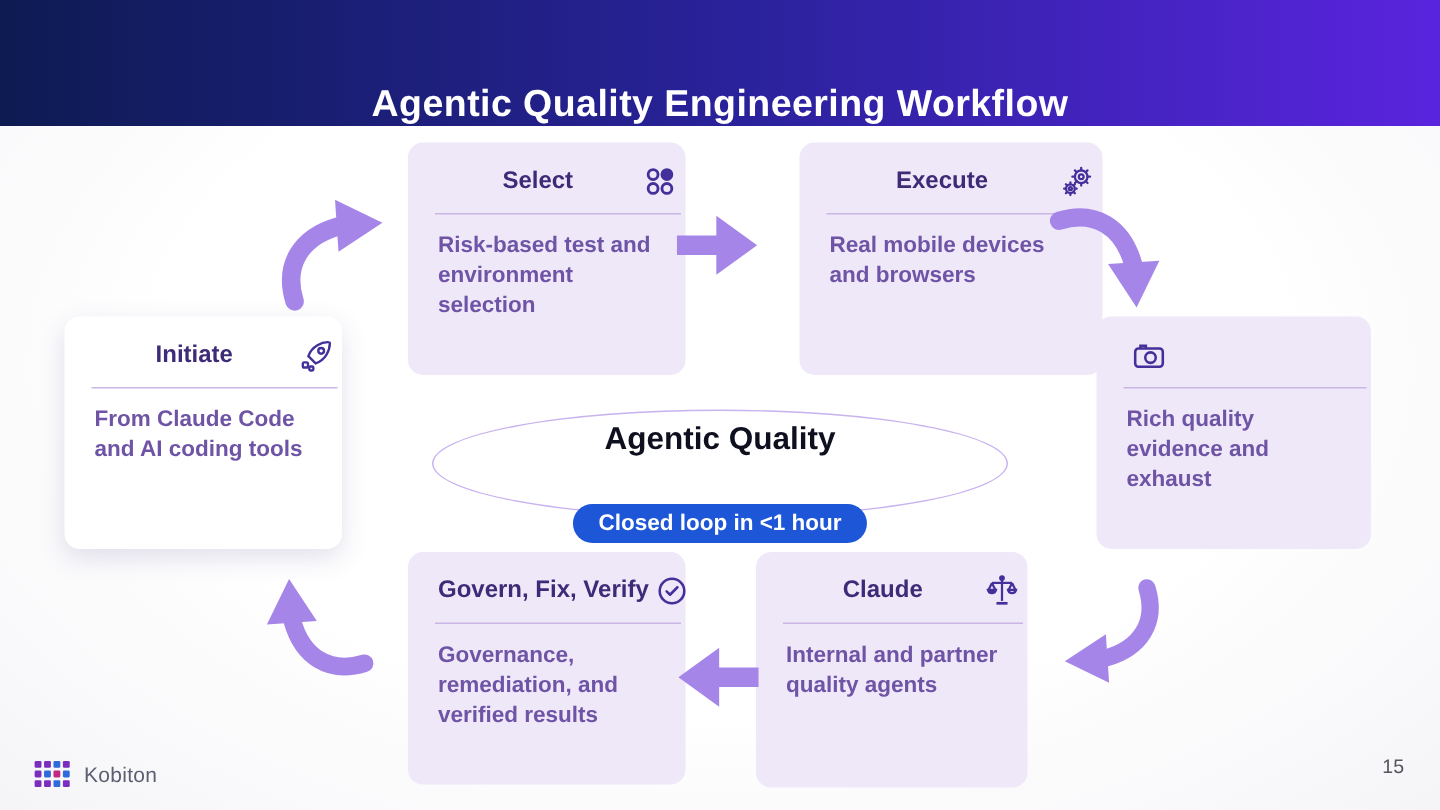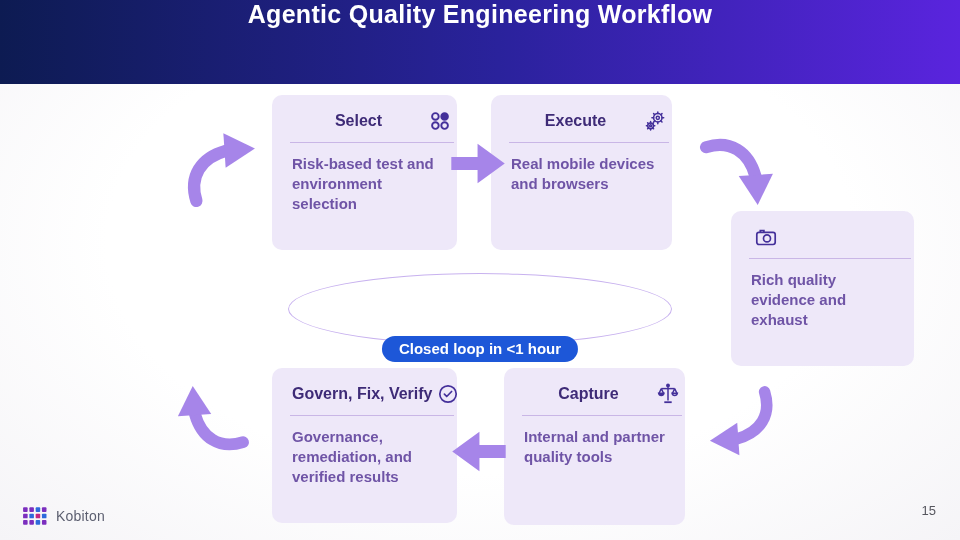--- a/index.html
+++ b/index.html
@@ -5,21 +5,21 @@
   html,body{margin:0;padding:0;background:#e8e8ec;}
   .slide{
     position:relative;width:960px;height:540px;overflow:hidden;
     background:radial-gradient(ellipse at 50% 45%, #ffffff 55%, #f5f4f7 100%);
     font-family:"Liberation Sans", sans-serif;
   }
   
   .hdr{
     position:absolute;left:0;top:0;width:960px;height:84px;
     background:linear-gradient(90deg,#0d1b52 0%,#2a229c 52%,#5a24de 100%);
-    display:flex;align-items:flex-start;justify-content:center;
+    display:flex;align-items:flex-end;justify-content:center;
   }
   .hdr h1{
     margin:0;color:#ffffff;font-size:25px;font-weight:bold;letter-spacing:.3px;
   }
   
   .card{
     position:absolute;width:185px;height:155px;box-sizing:border-box;
     background:#eee8f9;border-radius:10px;padding:12px 5px 12px 20px;
   }
   .card.white{background:#ffffff;box-shadow:0 6px 18px rgba(70,50,120,.15);}
@@ -71,21 +71,21 @@
           <circle cx="16.6" cy="7.4" r="3.3" fill="#44309a"></circle>
           <circle cx="7.4" cy="16.6" r="3.3"></circle>
           <circle cx="16.6" cy="16.6" r="3.3"></circle>
         </svg>
       </span>
     </div>
     <div class="divider"></div>
     <p class="card-body">Risk-based test and environment selection</p>
   </div>
 
-  <div class="card" style="left:491px;top:95px;width:181px;">
+  <div class="card" style="left:533px;top:95px;width:202px;">
     <div class="card-head">
       <span class="card-title">Execute</span>
       <span class="card-icon">
         <svg viewBox="0 0 24 24" fill="none" stroke="#44309a" stroke-width="1.5">
           <circle cx="14.8" cy="8.8" r="4.2"></circle>
           <circle cx="14.8" cy="8.8" r="1.6"></circle>
           <g stroke-linecap="round">
             <path d="M14.8 2.9v1.7M14.8 13v1.7M8.9 8.8h1.7M19 8.8h1.7M10.6 4.6l1.2 1.2M17.8 11.8l1.2 1.2M19 4.6l-1.2 1.2M11.8 11.8l-1.2 1.2"></path>
           </g>
           <circle cx="7.6" cy="16.8" r="2.9"></circle>
@@ -93,20 +93,35 @@
           <g stroke-linecap="round">
             <path d="M7.6 12.6v1.3M7.6 19.7v1.3M3.4 16.8h1.3M10.5 16.8h1.3M4.6 13.8l.9.9M9.7 18.9l.9.9M10.6 13.8l-.9.9M5.5 18.9l-.9.9"></path>
           </g>
         </svg>
       </span>
     </div>
     <div class="divider"></div>
     <p class="card-body">Real mobile devices and browsers</p>
   </div>
 
+  <div class="card white" style="left:43px;top:211px;">
+    <div class="card-head">
+      <span class="card-title">Initiate</span>
+      <span class="card-icon">
+        <svg viewBox="0 0 24 24" fill="none" stroke="#44309a" stroke-width="1.6">
+          <path d="M12.6 5.2C15.2 3.6 18.3 3 20.1 3.1c.6 0 .8.2.8.8 0 1.8-.6 4.9-2.2 7.5-1.6 2.6-4.2 4.8-7.3 5.8L6.6 12.4c1-3.1 3.4-5.6 6-7.2Z"></path>
+          <circle cx="15.1" cy="8.9" r="1.9"></circle>
+          <rect x="2.9" y="16.6" width="3.4" height="3.4" rx="0.9"></rect>
+          <rect x="7.2" y="19.3" width="2.7" height="2.7" rx="0.8"></rect>
+        </svg>
+      </span>
+    </div>
+    <div class="divider"></div>
+    <p class="card-body">From Claude Code and AI coding tools</p>
+  </div>
 
   <div class="card" style="left:731px;top:211px;width:183px;">
     <div class="card-head">
       <span class="card-icon">
         <svg viewBox="0 0 24 24" fill="none" stroke="#44309a" stroke-width="1.7">
           <path d="M6.3 7.3V5.5h3.6v1.8"></path>
           <rect x="2.8" y="7.3" width="18.4" height="12.2" rx="2.2"></rect>
           <circle cx="13" cy="13.4" r="3.5"></circle>
         </svg>
       </span>
@@ -124,41 +139,42 @@
           <path d="M8.4 12.2l2.3 2.3 4.9-5" stroke-linecap="round" stroke-linejoin="round"></path>
         </svg>
       </span>
     </div>
     <div class="divider"></div>
     <p class="card-body">Governance, remediation, and verified results</p>
   </div>
 
   <div class="card" style="left:504px;top:368px;width:181px;height:157px;">
     <div class="card-head">
-      <span class="card-title">Capture</span>
+      <span class="card-title">Claude</span>
       <span class="card-icon">
         <svg viewBox="0 0 24 24" fill="none" stroke="#44309a" stroke-width="1.5">
           <circle cx="12" cy="3.4" r="1.2" fill="#44309a"></circle>
           <path d="M12 4.6v14"></path>
           <path d="M8.3 20.2h7.4" stroke-width="1.8"></path>
           <path d="M5.3 6.6h13.4"></path>
           <path d="M5.3 6.6l-2.2 4.6M5.3 6.6l2.2 4.6"></path>
           <path d="M2.6 11.2a2.75 2.75 0 0 0 5.4 0Z" fill="#44309a"></path>
           <path d="M18.7 6.6l-2.2 4.6M18.7 6.6l2.2 4.6"></path>
           <path d="M16 11.2a2.75 2.75 0 0 0 5.4 0Z"></path>
         </svg>
       </span>
     </div>
     <div class="divider"></div>
-    <p class="card-body">Internal and partner quality tools</p>
+    <p class="card-body">Internal and partner quality agents</p>
   </div>
 
   <div class="hub">
     <div class="hub-ellipse"></div>
     <div class="hub-text">
+      <div>Agentic Quality</div>
     </div>
     <div class="hub-badge">Closed loop in &lt;1 hour</div>
   </div>
 
   <div class="arrow" style="left:181px;top:127px;width:77px;height:77px;">
     <svg viewBox="0 0 100 100">
       <path d="M20 96 C10 64 26 40 58 31" stroke="#a685e9" stroke-width="16" fill="none" stroke-linecap="round"></path>
       <polygon points="55,8 58,53 96,28" fill="#a685e9"></polygon>
     </svg>
   </div>

